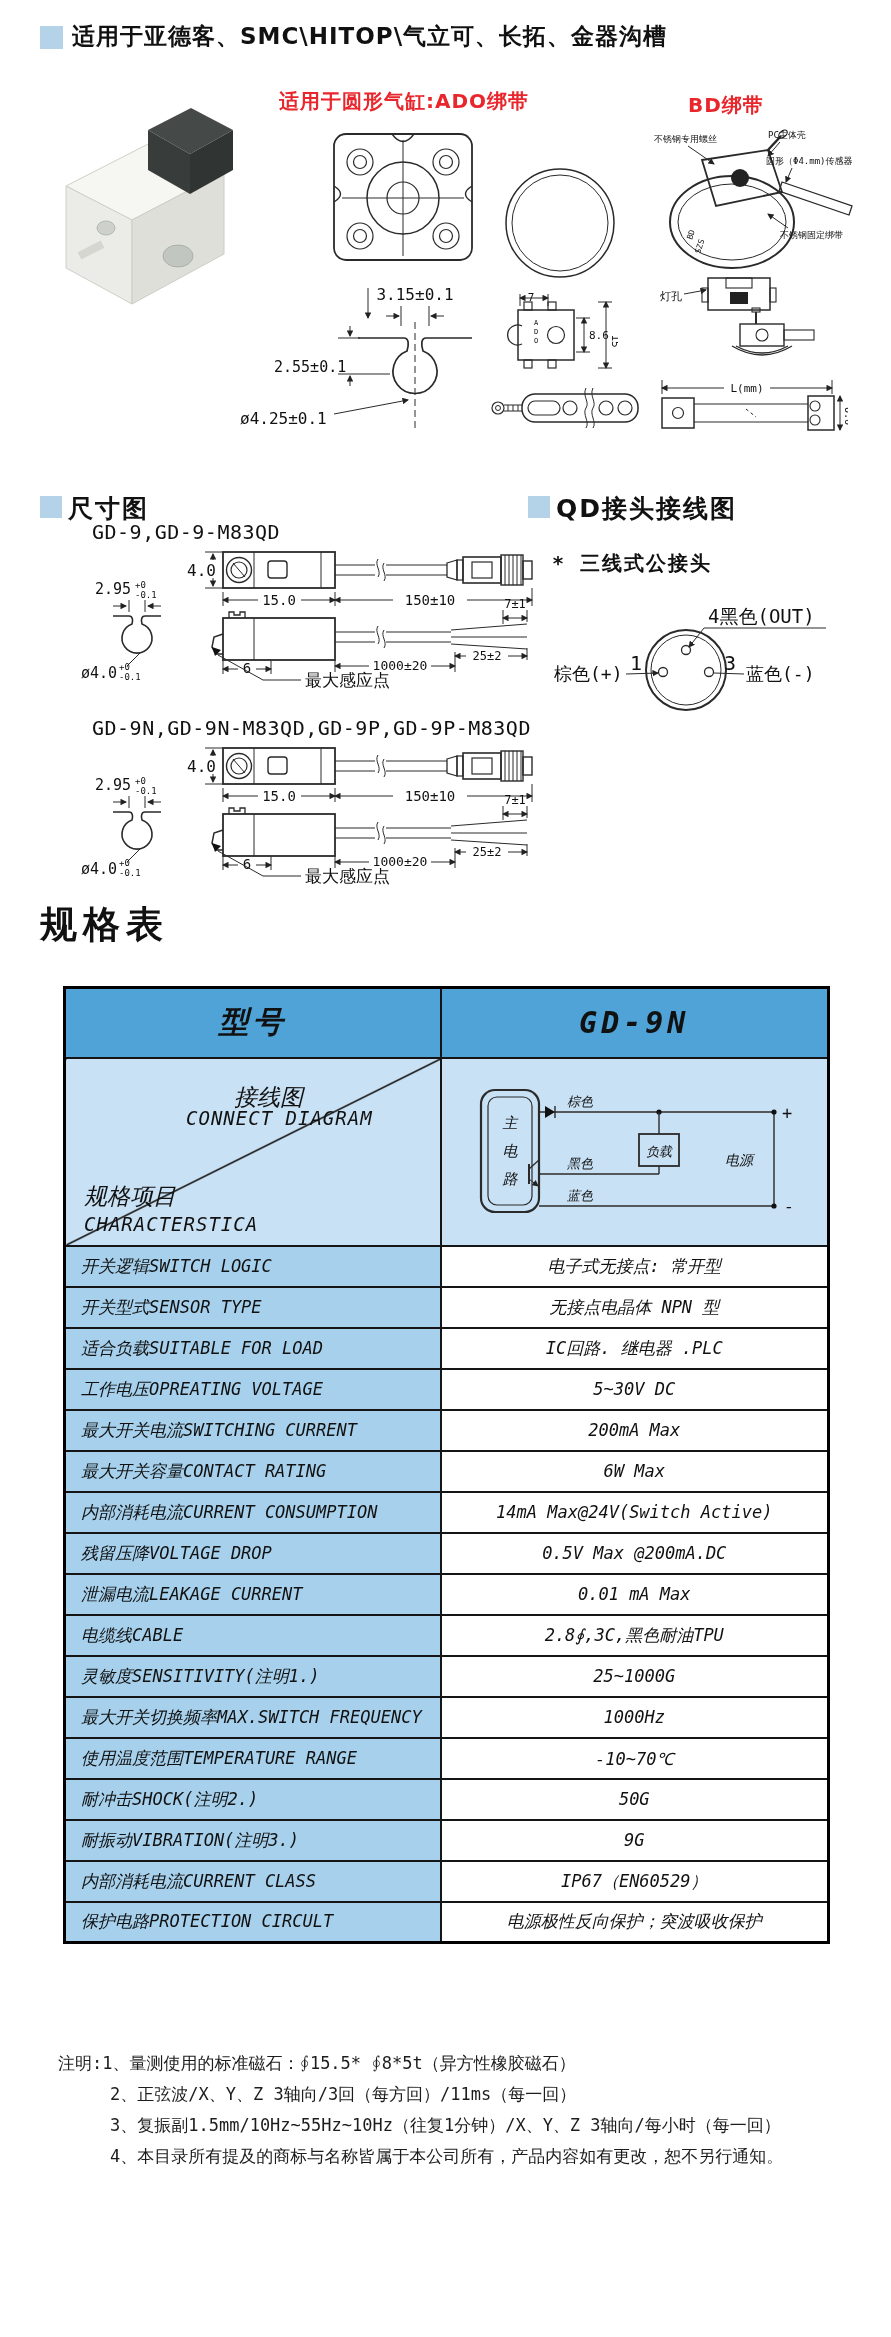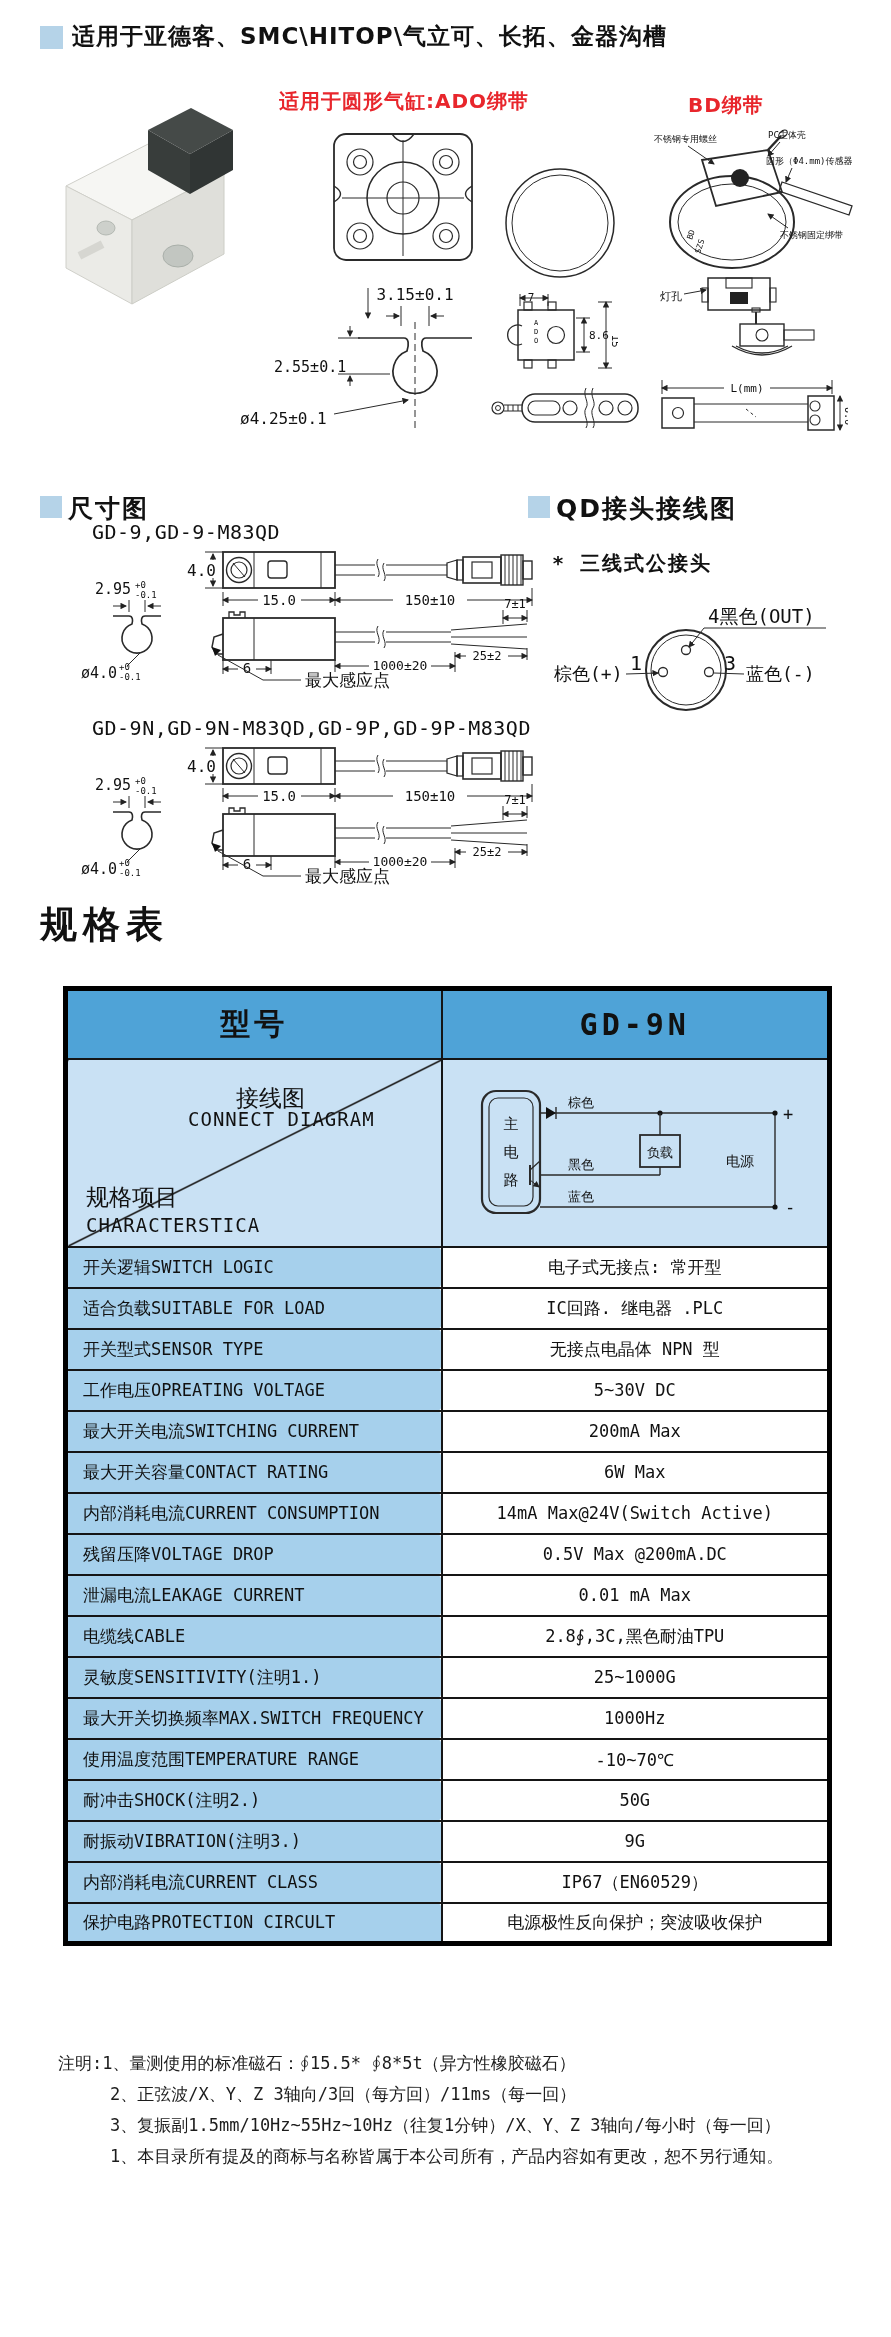--- a/index.html
+++ b/index.html
@@ -18,24 +18,24 @@
   .sec-title{font-size:25px;font-weight:bold;letter-spacing:2px;white-space:nowrap;}
   .model-lbl{font-family:var(--mono);font-size:20px;letter-spacing:0.5px;white-space:nowrap;}
   .qd-note{font-family:var(--mono);font-size:20px;font-weight:bold;letter-spacing:2px;white-space:nowrap;}
   .spec-heading{font-size:37px;font-weight:bold;letter-spacing:6px;}
   svg{display:block;}
   svg text{font-family:var(--mono);fill:#111;}
   .ln{stroke:#2a2a2a;fill:none;}
   .thin{stroke-width:1;}
   .dimln{stroke:#2a2a2a;stroke-width:1;fill:none;}
   
-  .spec-table{border-collapse:collapse;table-layout:fixed;width:764px;border:5px solid #000000;font-family:var(--mono);}
+  .spec-table{border-collapse:collapse;table-layout:fixed;width:764px;border:3px solid #000000;font-family:var(--mono);font-style:italic;}
   .spec-table td{border:2px solid #151515;overflow:hidden;}
   .spec-table .hd{background:var(--head-blue);font-size:30px;font-weight:bold;text-align:center;height:70px;letter-spacing:4px;}
-  .tl{background:var(--row-blue);font-size:17px;text-align:left;padding-left:15px;height:41px;white-space:nowrap;border-radius:6px;}
+  .tl{background:var(--row-blue);font-size:17px;text-align:left;padding-left:15px;height:41px;white-space:nowrap;}
   .tv{background:#fff;font-size:17px;text-align:center;height:41px;white-space:nowrap;}
   .connect-left{background:
       linear-gradient(to bottom right, rgba(0,0,0,0) calc(50% - 1.4px), #222 calc(50% - 0.3px), #222 calc(50% + 0.3px), rgba(0,0,0,0) calc(50% + 1.4px)),
       var(--panel-blue);
     position:relative;height:188px;}
   .connect-right{background:var(--panel-blue);height:188px;text-align:center;vertical-align:middle;}
   .connect-left span{position:absolute;white-space:nowrap;}
   .cl-cn1{left:168px;top:16px;font-size:23px;margin-top:7px;}
   .cl-en1{left:120px;top:48px;font-size:19px;letter-spacing:1px;}
   .cl-cn2{left:18px;top:122px;font-size:23px;}
@@ -382,26 +382,26 @@
           </svg>
         </td>
       </tr>
     </tbody>
     <tbody>
         <tr>
           <td class="tl">开关逻辑SWITCH LOGIC</td>
           <td class="tv" colspan="2">电子式无接点: 常开型</td>
         </tr>
         <tr>
+          <td class="tl">开关型式SENSOR TYPE</td>
+          <td class="tv" colspan="2">无接点电晶体 NPN 型</td>
+        </tr>
+        <tr>
           <td class="tl">适合负载SUITABLE FOR LOAD</td>
           <td class="tv" colspan="2">IC回路. 继电器 .PLC</td>
-        </tr>
-        <tr>
-          <td class="tl">开关型式SENSOR TYPE</td>
-          <td class="tv" colspan="2">无接点电晶体 NPN 型</td>
         </tr>
         <tr>
           <td class="tl">工作电压OPREATING VOLTAGE</td>
           <td class="tv" colspan="2">5~30V DC</td>
         </tr>
         <tr>
           <td class="tl">最大开关电流SWITCHING CURRENT</td>
           <td class="tv" colspan="2">200mA Max</td>
         </tr>
         <tr>
@@ -452,18 +452,18 @@
           <td class="tl">保护电路PROTECTION CIRCULT</td>
           <td class="tv" colspan="2">电源极性反向保护；突波吸收保护</td>
         </tr>
       </tbody>
   </table>
 
   <div class="ab" style="left:58px;top:2048px;">
     <div class="note-line">注明:1、量测使用的标准磁石：∮15.5* ∮8*5t（异方性橡胶磁石）</div>
     <div class="note-line note-ind">2、正弦波/X、Y、Z 3轴向/3回（每方回）/11ms（每一回）</div>
     <div class="note-line note-ind">3、复振副1.5mm/10Hz~55Hz~10Hz（往复1分钟）/X、Y、Z 3轴向/每小时（每一回）</div>
-    <div class="note-line note-ind">1、本目录所有提及的商标与名称皆属于本公司所有，产品内容如有更改，恕不另行通知。</div>
+    <div class="note-line note-ind">4、本目录所有提及的商标与名称皆属于本公司所有，产品内容如有更改，恕不另行通知。</div>
   </div>
 
   <div class="ab bottom-bar" style="left:6px;top:2292px;width:879px;height:28px;"></div>
 
 </div>
 
 </body></html>

